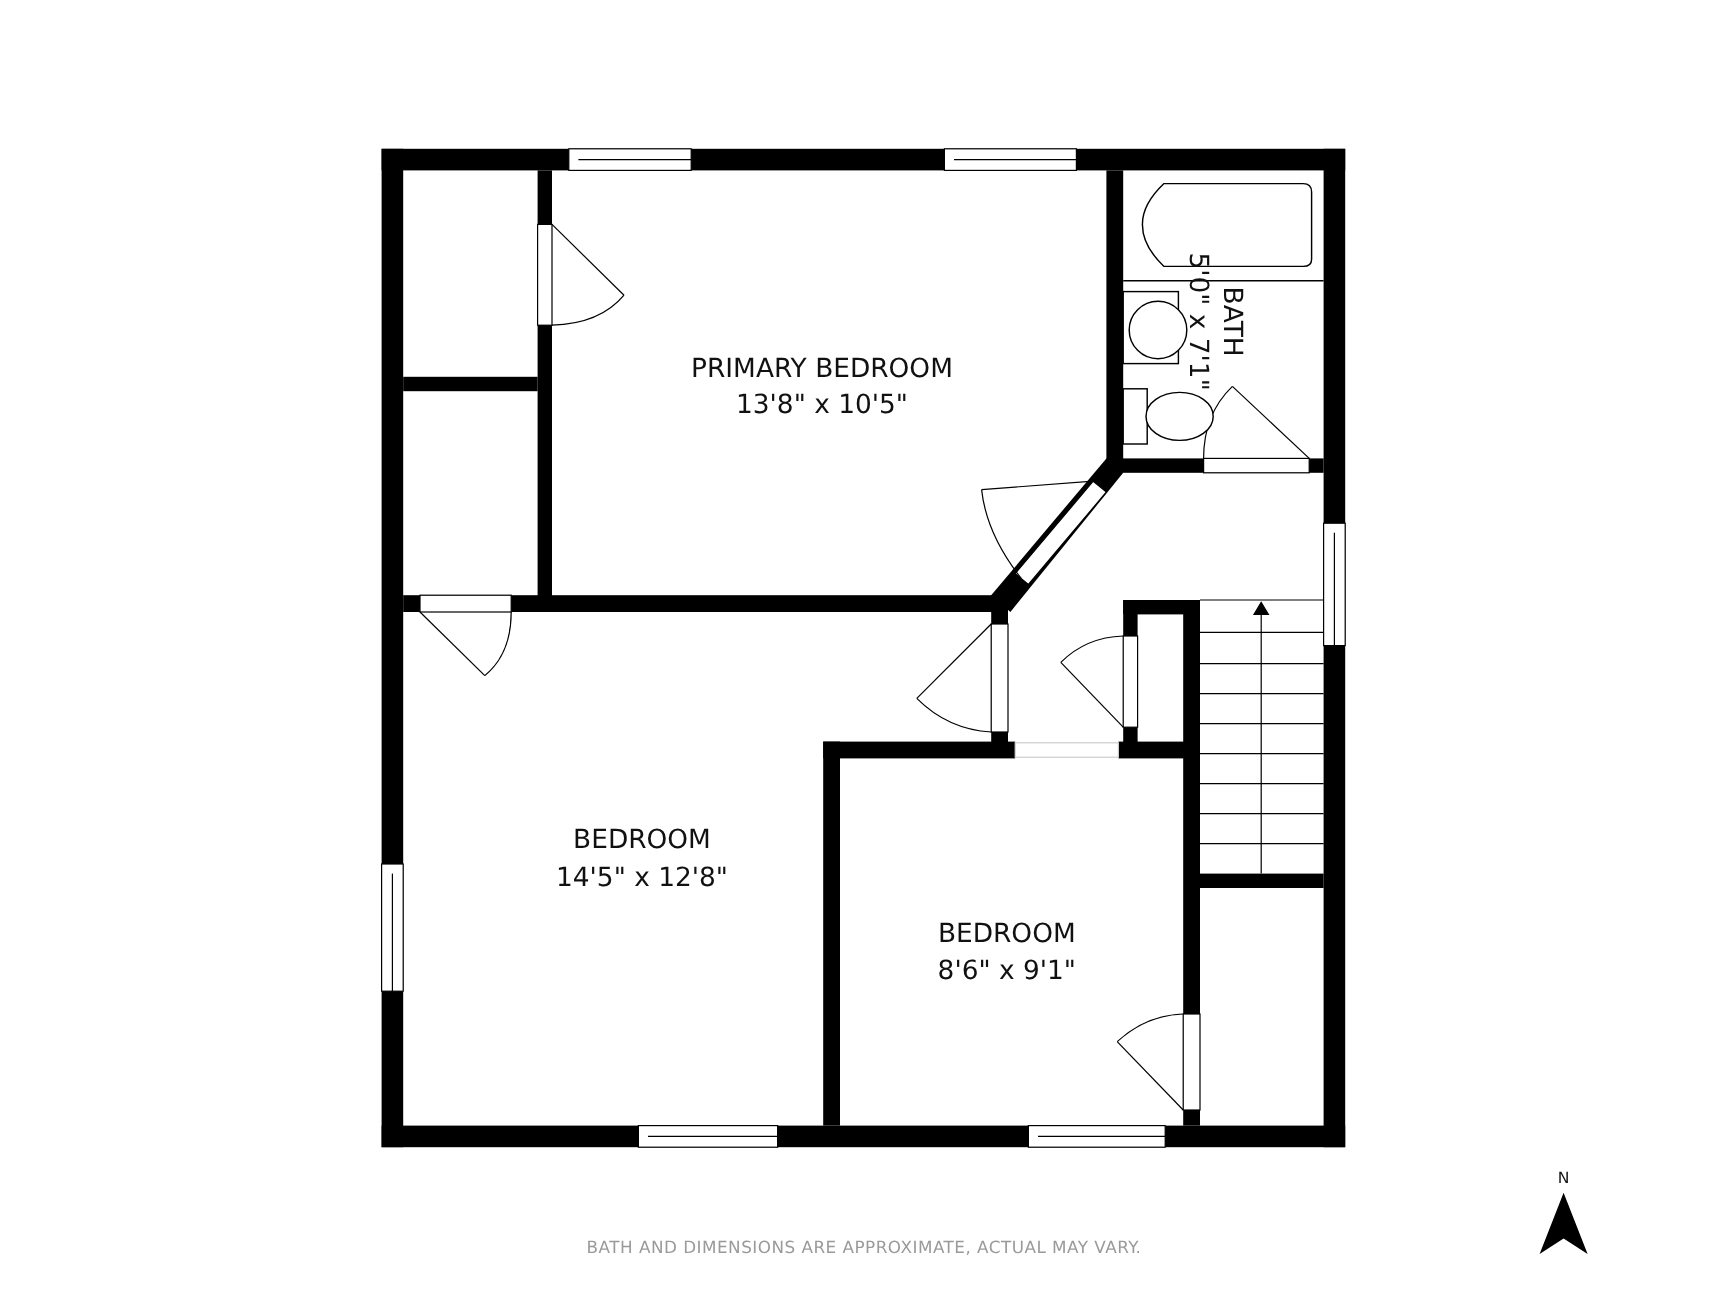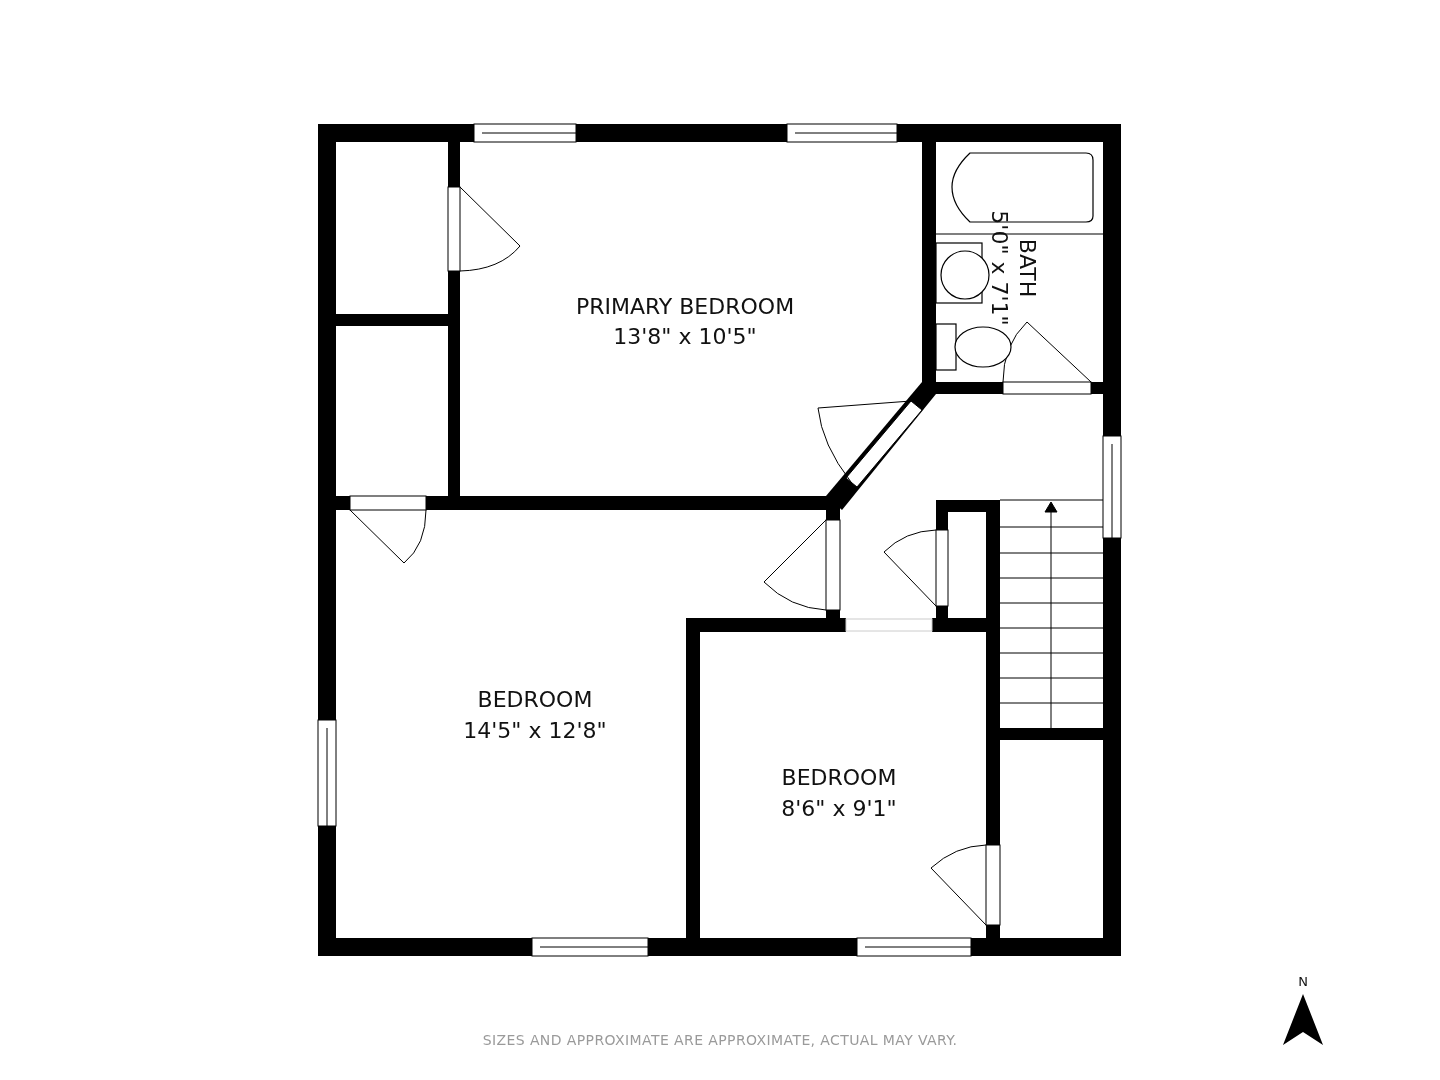--- a/index.html
+++ b/index.html
@@ -128,13 +128,13 @@
       <text class="room-label" x="0" y="28">5'0" x 7'1"</text>
     </g>
   </g>
 
   <g>
     <text class="north-label" x="1303" y="986">N</text>
     <polygon points="1303,994 1283,1045 1303,1032 1323,1045" fill="#000"></polygon>
   </g>
 </svg>
 
-<div class="disclaimer">SIZES AND APPROXIMATE ARE APPROXIMATE, ACTUAL MAY VARY.</div>
+<div class="disclaimer">BATH AND DIMENSIONS ARE APPROXIMATE, ACTUAL MAY VARY.</div>
 
 </body></html>

